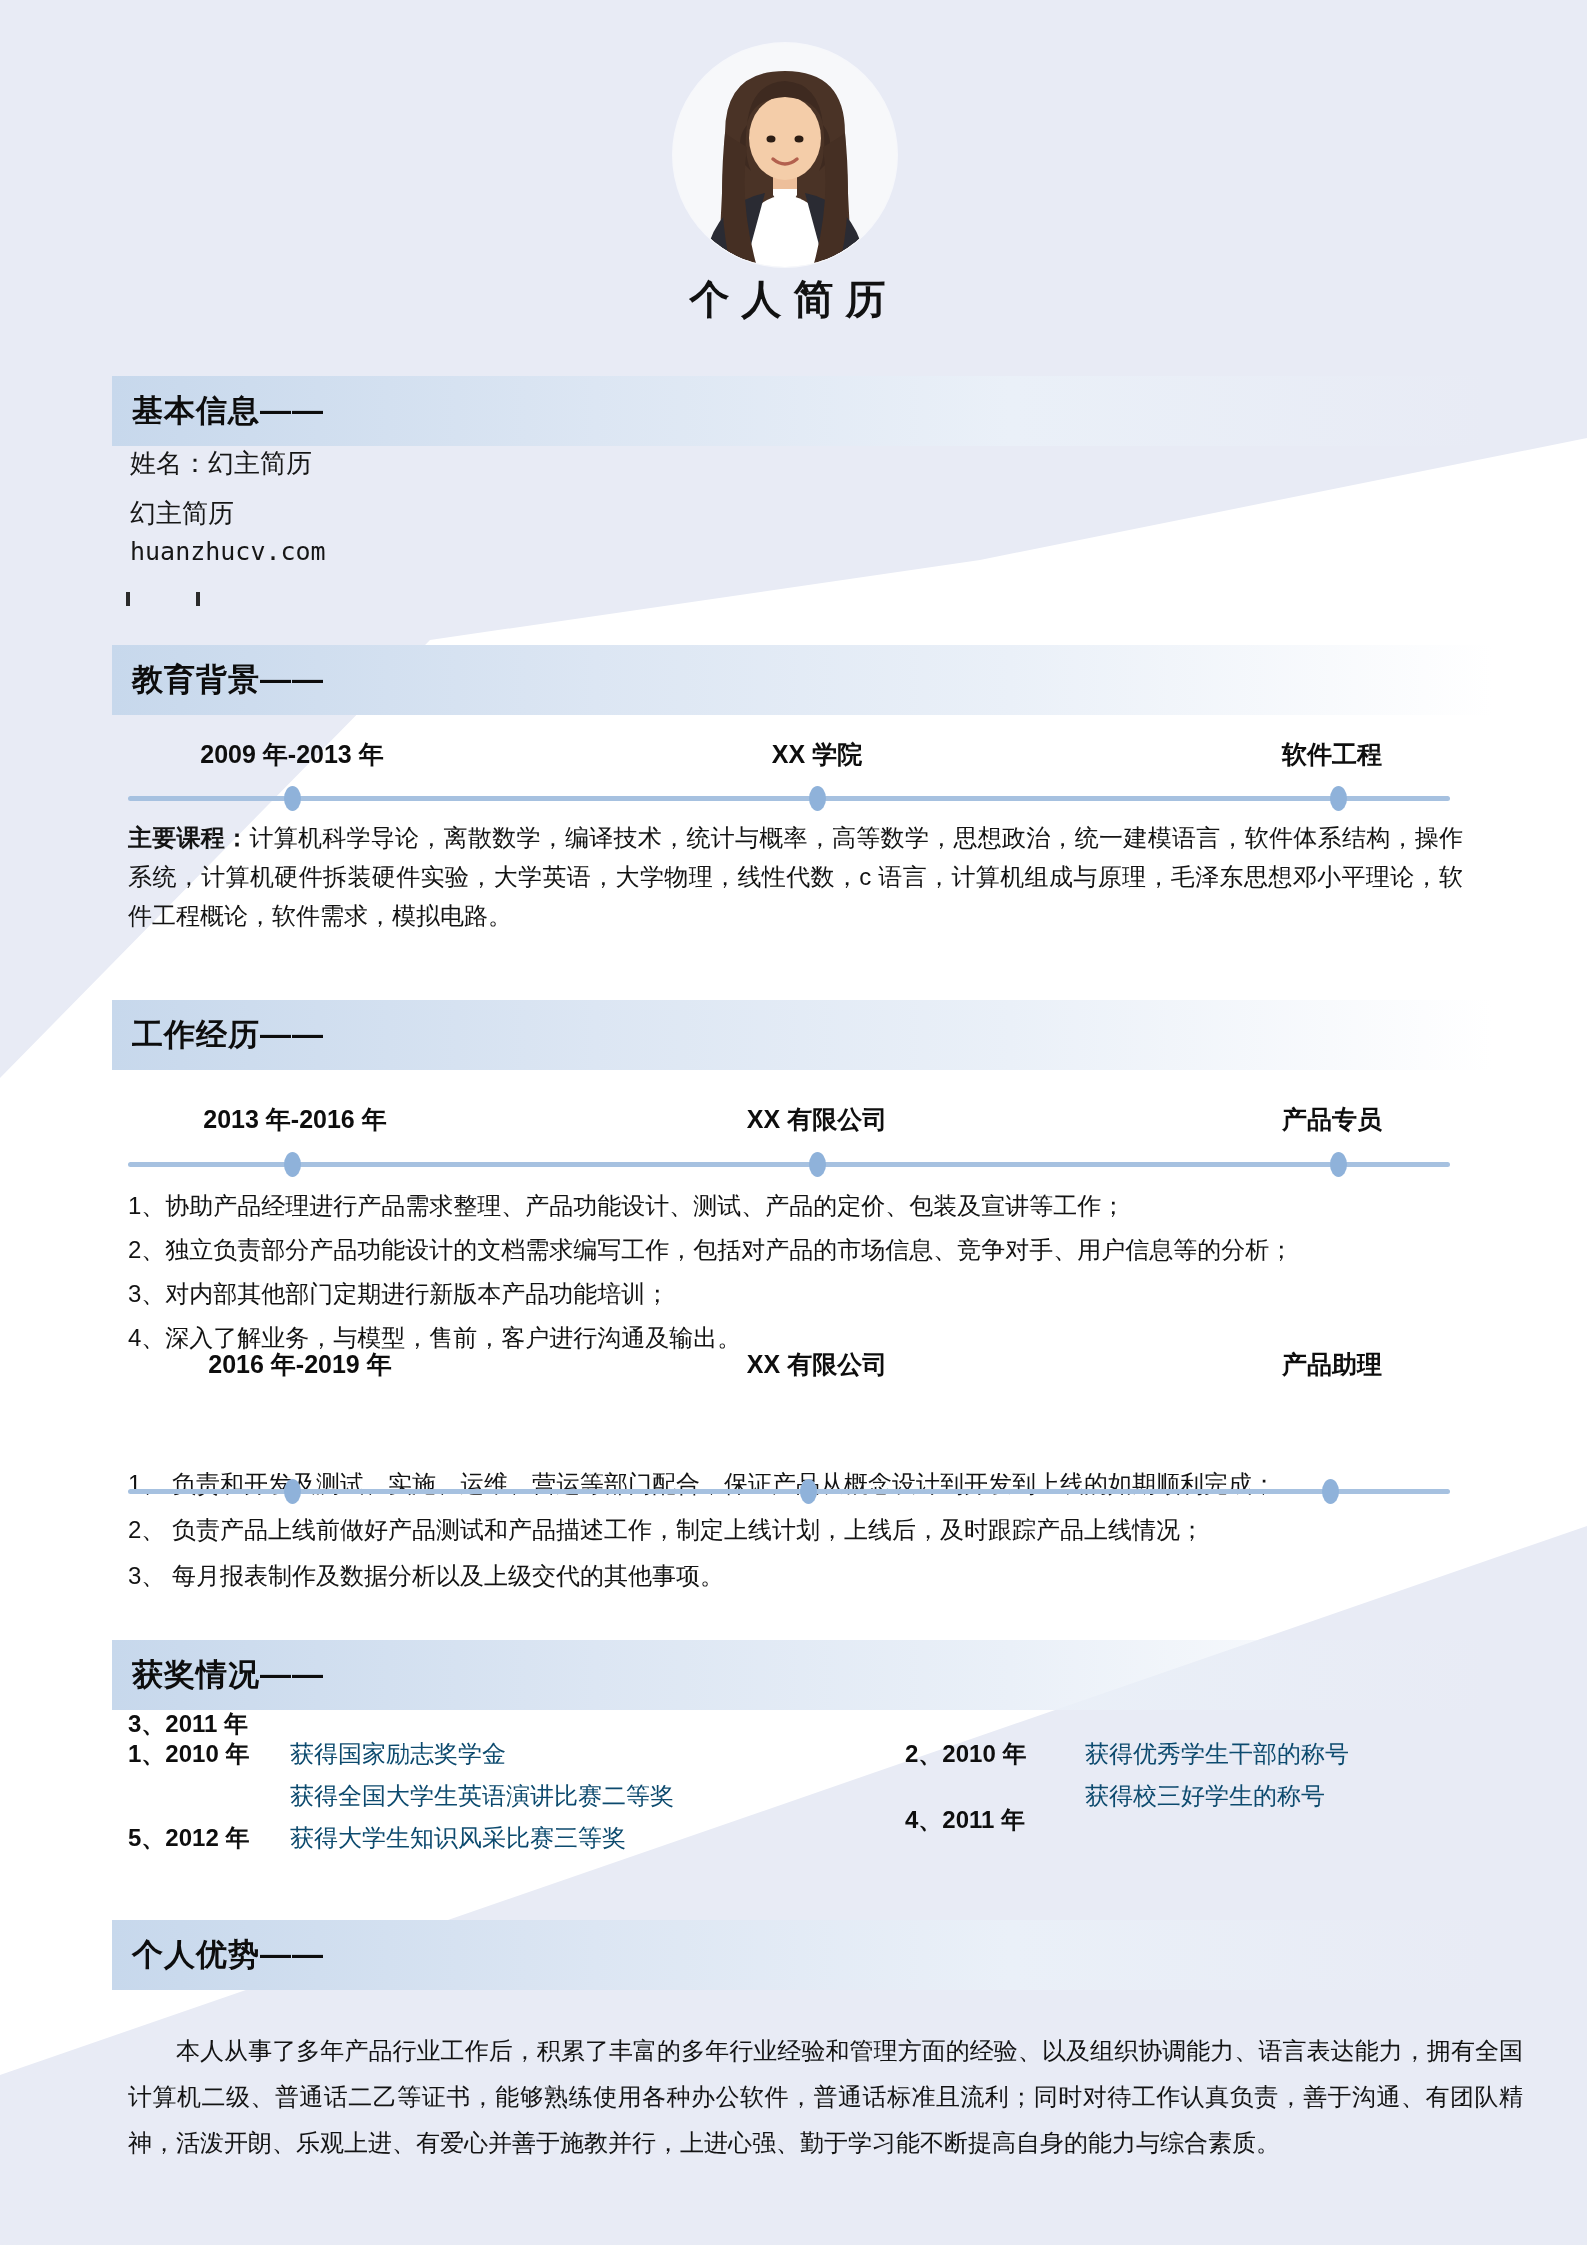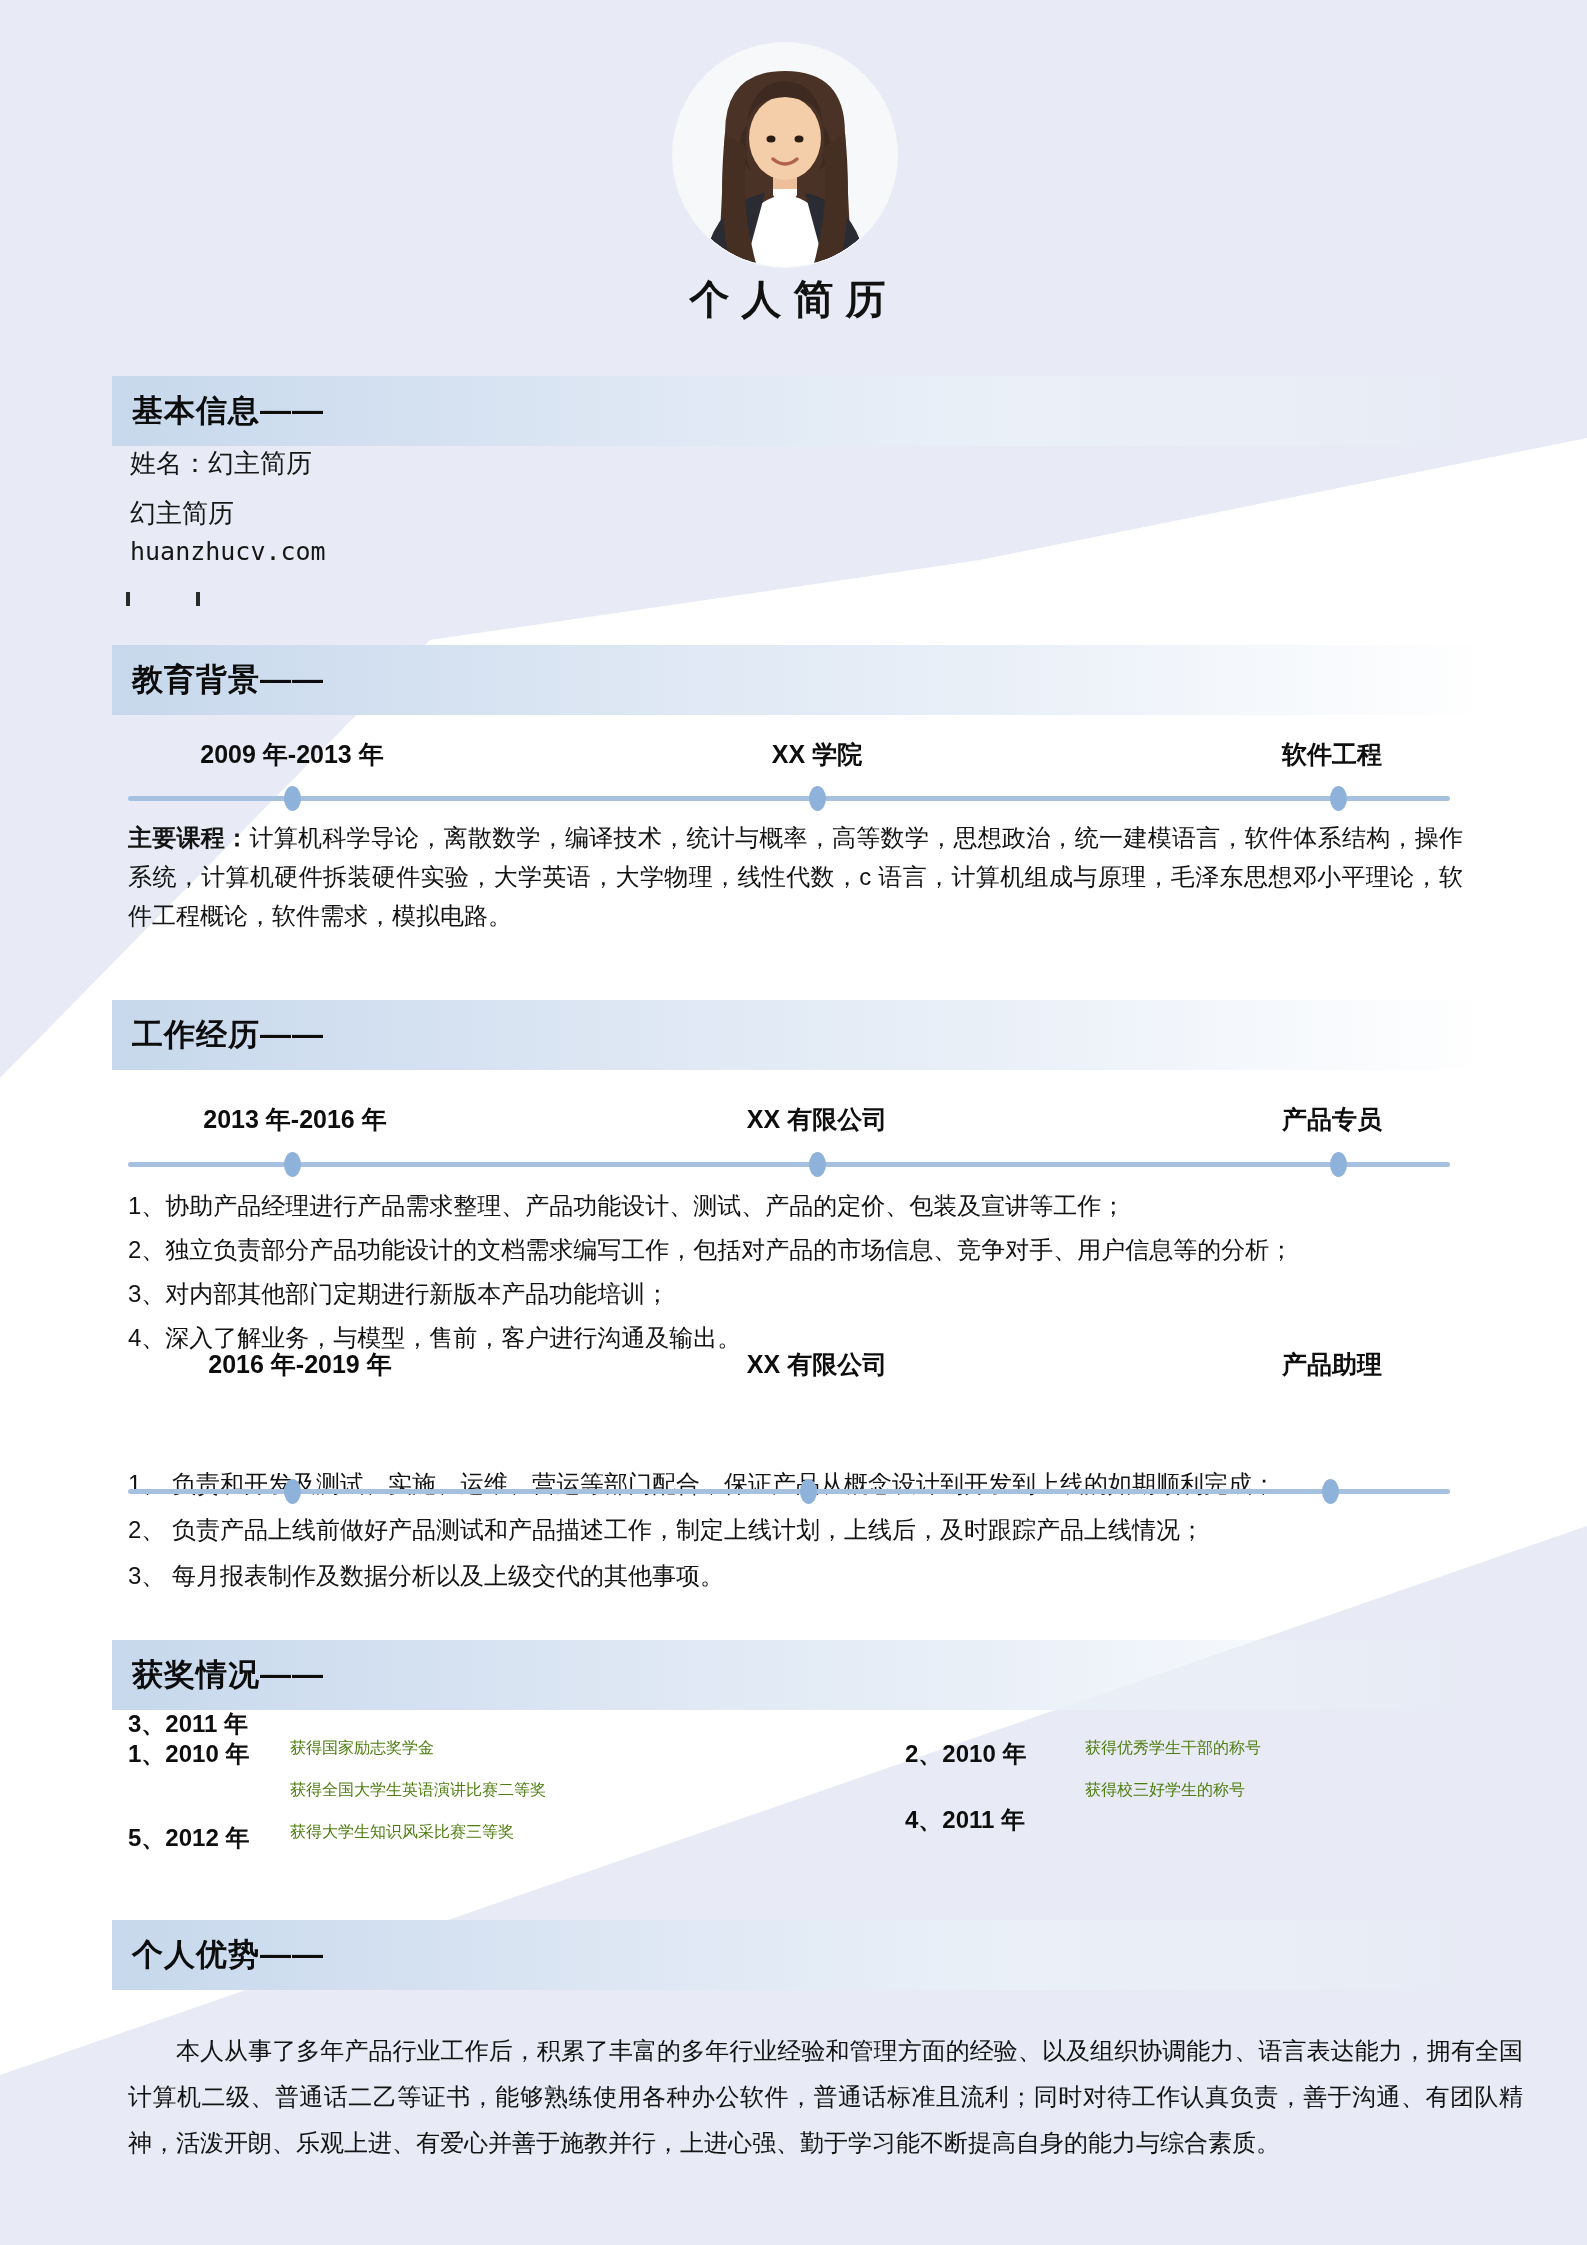--- a/index.html
+++ b/index.html
@@ -47,21 +47,21 @@
   
   .tl-label{position:absolute;font-size:25px;font-weight:bold;color:#0e0e0e;text-align:center;width:320px;}
   .tl-line{position:absolute;left:128px;width:1322px;height:5px;background:#a6c1e0;border-radius:3px;}
   .tl-dot{position:absolute;width:17px;height:25px;border-radius:50%;background:#8fb2da;}
   
   .paragraph{position:absolute;font-size:24px;line-height:39px;text-align:justify;color:#131313;}
   .duty{position:absolute;left:128px;width:1420px;font-size:24px;color:#131313;}
   .courses-label{font-weight:bold;}
   
   .award-num{position:absolute;font-size:24px;font-weight:bold;color:#0e0e0e;white-space:nowrap;}
-  .award-desc{position:absolute;font-size:16px;color:#4d7c0f;white-space:nowrap;}
+  .award-desc{position:absolute;font-size:24px;color:#0c4a6e;white-space:nowrap;}
   .z2{z-index:2;}
   .z3{z-index:3;}
 </style>
 </head>
 <body>
 
 <div class="page">
 
   <div class="bg-top"></div>
   <div class="bg-bottom"></div>

